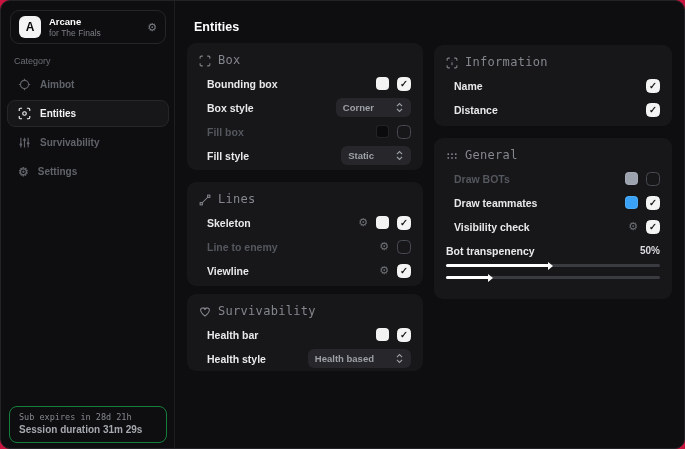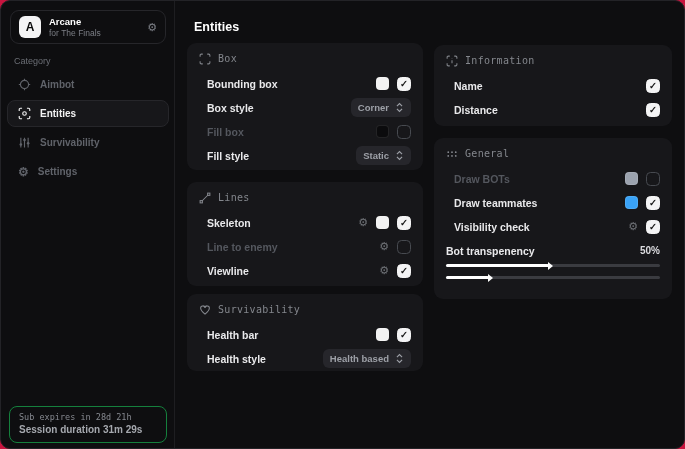--- a/index.html
+++ b/index.html
@@ -26,32 +26,32 @@
 
   
   .main { position:absolute; left:175px; top:0; right:0; bottom:0; }
   .main-title { position:absolute; left:18px; top:19px; font-size:12.5px; font-weight:700; color:#ffffff; }
   .card { position:absolute; background:#17171a; border-radius:9px; padding:10px 12px; }
   #card-box     { left:11px;  top:42px;  width:236px; height:127px; }
   #card-lines   { left:11px;  top:181px; width:236px; height:104px; }
   #card-surv    { left:11px;  top:293px; width:236px; height:77px;  }
   #card-info    { left:258px; top:44px;  width:238px; height:81px;  }
   #card-general { left:258px; top:137px; width:238px; height:161px; }
-  .card-head { display:flex; align-items:flex-start; gap:7px; height:14px; color:#84878d; font-family:"DejaVu Sans Mono",monospace; font-size:10px; letter-spacing:.3px; }
+  .card-head { display:flex; align-items:flex-end; gap:7px; height:14px; color:#84878d; font-family:"DejaVu Sans Mono",monospace; font-size:12px; letter-spacing:.3px; }
   .row { display:flex; align-items:center; justify-content:space-between; margin-top:9px; height:15px;padding-left:8px; }
   .lbl { font-size:10.5px; font-weight:600; color:#e9e9eb; white-space:nowrap; }
   .row.disabled .lbl { color:#54575e; }
   .row.disabled .checkbox { border-color:#474a50; }
   .ctrls { display:flex; align-items:center; gap:8px; }
   .gear { font-size:11px; color:#6f7277; line-height:1; cursor:pointer; }
   .swatch { width:13px; height:13px; border-radius:4px; border:1px solid rgba(255,255,255,.10); cursor:pointer; }
   .checkbox { width:14px; height:14px; border-radius:4.5px; border:1.5px solid #6a6d73; display:flex; align-items:center; justify-content:center; cursor:pointer; }
   .checkbox.checked { background:#f4f4f5; border-color:#f4f4f5; }
   .checkbox.checked::after { content:'✓'; font-size:9.5px; font-weight:700; color:#121212; line-height:1; }
-  .dropdown { display:flex; align-items:center; gap:6px; background:#26262b; border-radius:6px; height:19px; padding:0 7px; color:#9da0a7; font-size:9.5px; font-weight:600; cursor:pointer; }
+  .dropdown { display:flex; align-items:center; gap:21px; background:#26262b; border-radius:6px; height:19px; padding:0 7px; color:#9da0a7; font-size:9.5px; font-weight:600; cursor:pointer; }
   .slider-group { margin-top:9px; }
   .slider-row { display:flex; align-items:center; justify-content:space-between; height:15px; }
   .slider-value { font-size:10px; font-weight:600; color:#dcdce0; }
   .track { margin-top:6px; height:3px; background:#3a3b40; border-radius:2px; position:relative; cursor:pointer; }
   .fill { position:absolute; left:0; top:0; bottom:0; background:#ffffff; border-radius:2px; }
   .fill::after { content:''; position:absolute; right:-4px; top:50%; transform:translateY(-50%); border-left:5px solid #fff; border-top:4px solid transparent; border-bottom:4px solid transparent; }
   svg { display:block; }
 </style>
 </head>
 <body>

